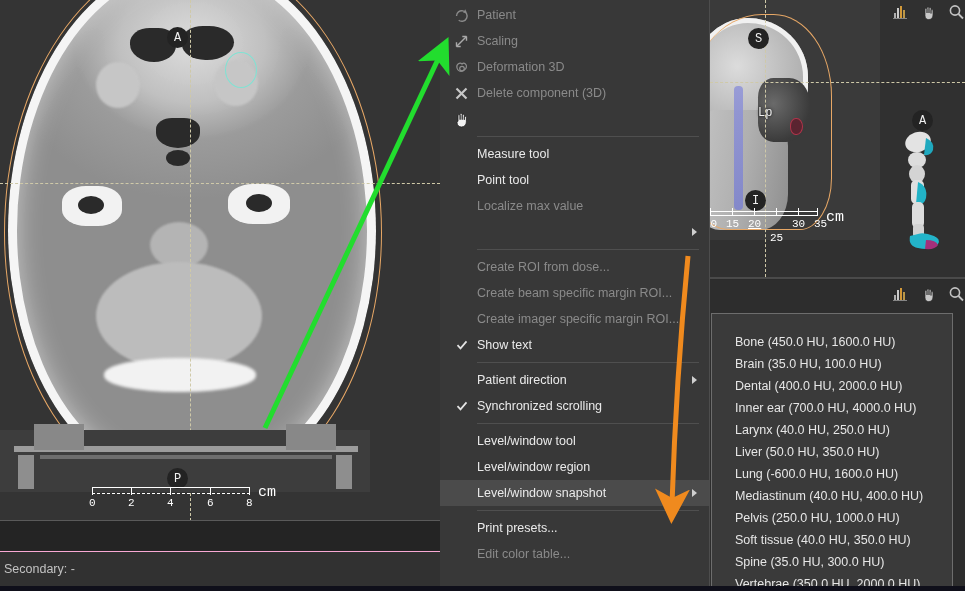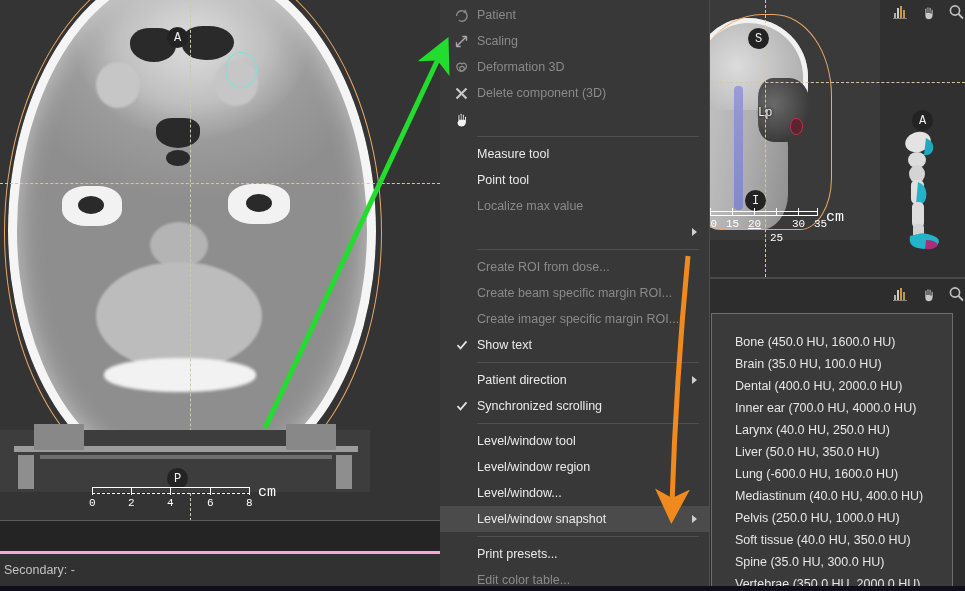--- a/index.html
+++ b/index.html
@@ -131,21 +131,21 @@
     position:absolute; left:711px; top:313px; width:242px; height:278px;
     background:#3a3a3a; border:1px solid #6d6d6d; border-bottom:none;
     font-size:12.5px; color:#e6e6e6; padding-top:17px;
   }
   .sub-item { height:22px; display:flex; align-items:center; padding-left:23px;
     white-space:nowrap; cursor:default; }
 
   
   #status-bar {
     position:absolute; left:0; top:551px; width:440px; height:35px;
-    background:#313131; border-top:3px solid #f9a8d4;
+    background:#313131; border-top:1px solid #f9a8d4;
     display:flex; align-items:center; padding-left:4px;
     color:#c2c2c2; font-size:12.5px;
   }
   #lower-strip { position:absolute; left:0; top:521px; width:440px; height:30px; background:#242424; }
   #bottom-black { position:absolute; left:0; top:586px; width:965px; height:5px; background:#0f0f1a; }
 
   
   .divider { position:absolute; background:#4a4a4a; }
 
   
@@ -409,23 +409,20 @@
           </svg></span>
         <span class="mlabel">Synchronized scrolling</span>
       </div>
       <div class="menu-sep"></div>
       <div class="menu-item enabled">
         <span class="mlabel">Level/window tool</span>
       </div>
       <div class="menu-item enabled">
         <span class="mlabel">Level/window region</span>
       </div>
-      <div class="menu-item enabled">
-        <span class="mlabel">Level/window...</span>
-      </div>
       <div class="menu-item enabled highlighted">
         <span class="mlabel">Level/window snapshot</span>
         <span class="menu-arrow"></span>
       </div>
       <div class="menu-sep"></div>
       <div class="menu-item enabled">
         <span class="mlabel">Print presets...</span>
       </div>
       <div class="menu-item disabled">
         <span class="mlabel">Edit color table...</span>

